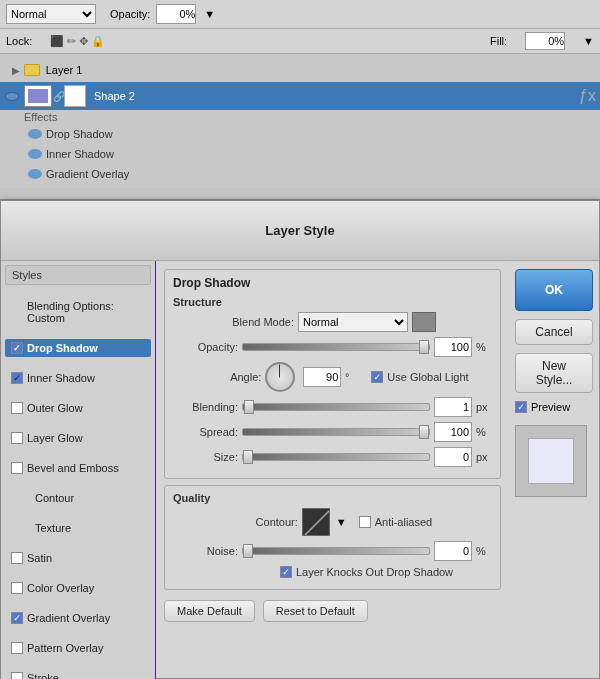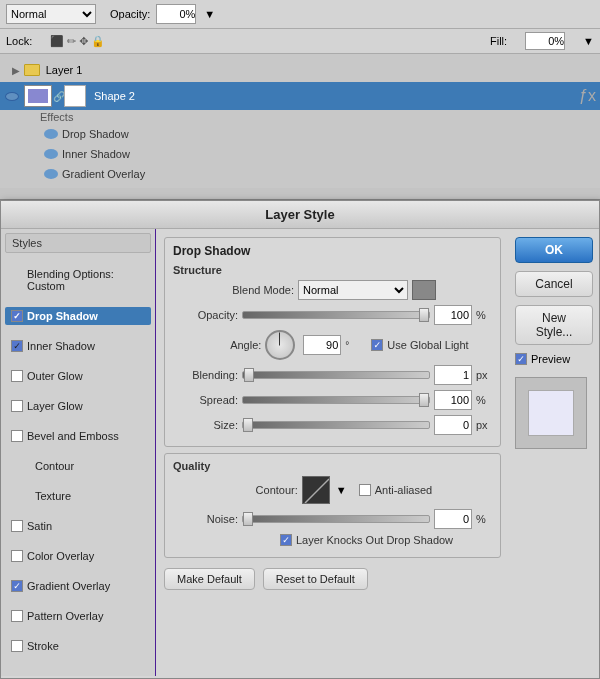--- a/index.html
+++ b/index.html
@@ -46,38 +46,38 @@
       padding: 0 4px; gap: 4px;
     }
     .layer-row.selected { background: #3d7ab5; color: white; }
     .layer-eye { width: 16px; height: 16px; display: flex; align-items: center; justify-content: center; cursor: pointer; }
     .layer-thumb { width: 28px; height: 22px; background: #fff; border: 1px solid #888; position: relative; }
     .layer-thumb-shape { position: absolute; top: 3px; left: 3px; right: 3px; bottom: 3px; background: #7878c0; }
     .layer-link { width: 10px; text-align: center; font-size: 10px; }
     .layer-mask { width: 22px; height: 22px; background: #fff; border: 1px solid #888; }
     .layer-fx { color: #888; font-size: 14px; cursor: pointer; }
 
-    .effects-indent { padding-left: 40px; }
+    .effects-indent { padding-left: 24px; }
     .effect-row { display: flex; align-items: center; height: 20px; gap: 4px; padding: 0 4px; }
     .effect-eye { width: 14px; height: 10px; background: #6699cc; border-radius: 50%; }
 
     
     .dialog-container {
       position: absolute;
       top: 200px;
       left: 0;
       right: 0;
       bottom: 0;
       background: #d6d6d6;
       border: 1px solid #888;
       box-shadow: 2px 2px 8px rgba(0,0,0,0.4);
     }
     .dialog-title-bar {
       background: linear-gradient(to bottom, #e8e8e8, #c8c8c8);
-      padding: 6px 10px;
+      padding: 22px 10px;
       text-align: center;
       font-size: 13px;
       font-weight: bold;
       border-bottom: 1px solid #aaa;
       color: #222;
     }
     .dialog-body {
       display: flex;
       height: calc(100% - 30px);
     }
@@ -144,21 +144,21 @@
       display: flex;
       flex-direction: column;
       gap: 8px;
       align-items: stretch;
     }
     .btn-ok {
       background: linear-gradient(to bottom, #6baee8, #2a72c3);
       color: white;
       border: 1px solid #1a5fa0;
       border-radius: 4px;
-      padding: 5px 10px;
+      padding: 13px 10px;
       font-size: 12px;
       font-weight: bold;
       cursor: pointer;
       text-align: center;
     }
     .btn-cancel {
       background: linear-gradient(to bottom, #f0f0f0, #d8d8d8);
       color: #222;
       border: 1px solid #aaa;
       border-radius: 4px;

